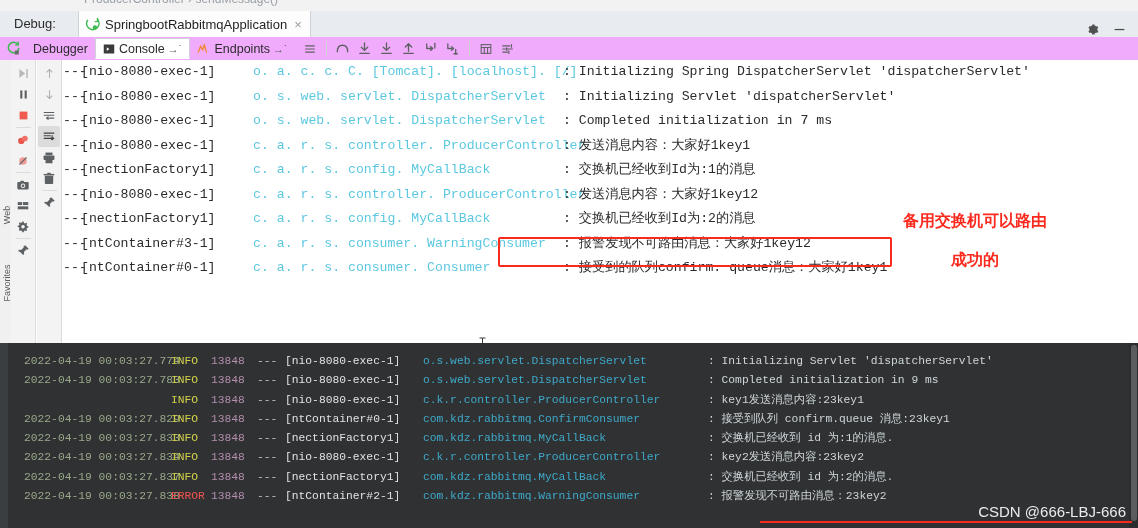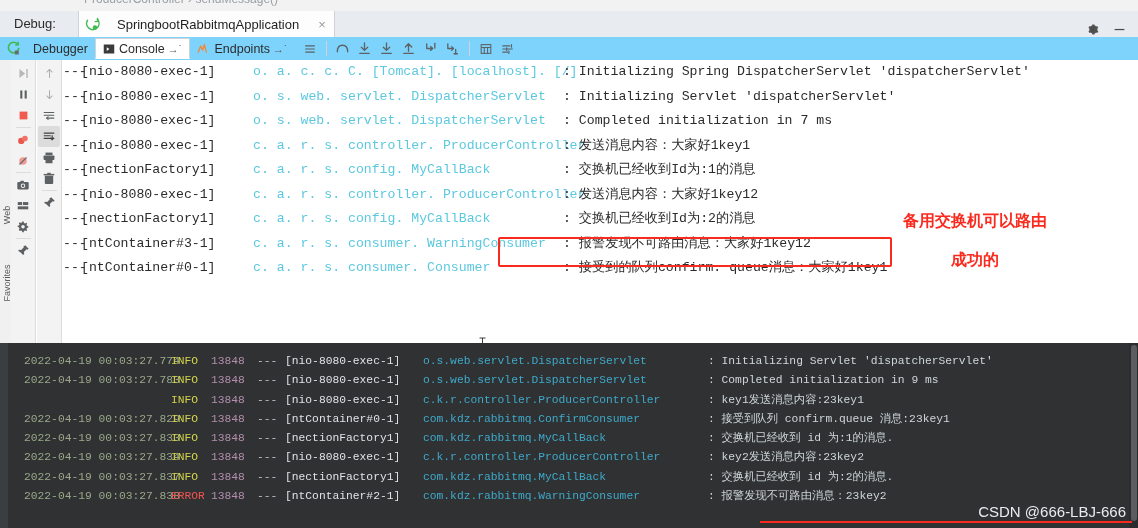--- a/index.html
+++ b/index.html
@@ -27,38 +27,38 @@
   .debug-bar{
     position:absolute;left:0;top:11px;width:1138px;height:26px;
     background:#e8ebef;border-bottom:3px solid #b91c1c;
   }
   .debug-label{
     position:absolute;left:14px;top:5px;font-size:13px;color:#2b2b2b;
   }
   .run-tab{
     position:absolute;left:78px;top:0px;height:26px;
     background:#fdfdfd;border:1px solid #cfd3d8;border-bottom:none;border-top:none;
-    display:flex;align-items:center;padding:0 8px 0 6px;box-sizing:border-box;gap:12px;
+    display:flex;align-items:center;padding:0 8px 0 6px;box-sizing:border-box;
   }
   .spring-icon{
     width:15px;height:15px;margin-right:5px;position:relative;flex:0 0 auto;
   }
   .run-tab-title{font-size:13px;color:#1f1f1f;white-space:nowrap;}
   .tab-close{
     margin-left:7px;color:#9b9b9b;font-size:13px;line-height:1;
   }
   .win-ctl{
     position:absolute;top:12px;display:flex;align-items:center;gap:14px;right:12px;
   }
   .gear-icon svg,.min-icon svg{display:block;}
 
   
   .toolbar{
     position:absolute;left:0;top:37px;width:1138px;height:23px;
-    background:#7dd3fc;border-bottom:1px solid #cfd3d8;
+    background:#f0abfc;border-bottom:1px solid #cfd3d8;
     display:flex;align-items:center;
   }
   .tb-rerun{width:26px;display:flex;justify-content:center;align-items:center;}
   .tb-tab{
     height:21px;display:flex;align-items:center;padding:0 7px;
     font-size:12.5px;color:#2b2b2b;box-sizing:border-box;white-space:nowrap;
   }
   .tb-tab.sel{background:#ffffff;border:1px solid #cfd3d8;border-bottom:1px solid #fff;text-align:center;}
   .tb-tab .ic{margin-right:4px;display:inline-flex;}
   .tb-arrow{color:#5a5a5a;margin-left:3px;font-size:11px;}

